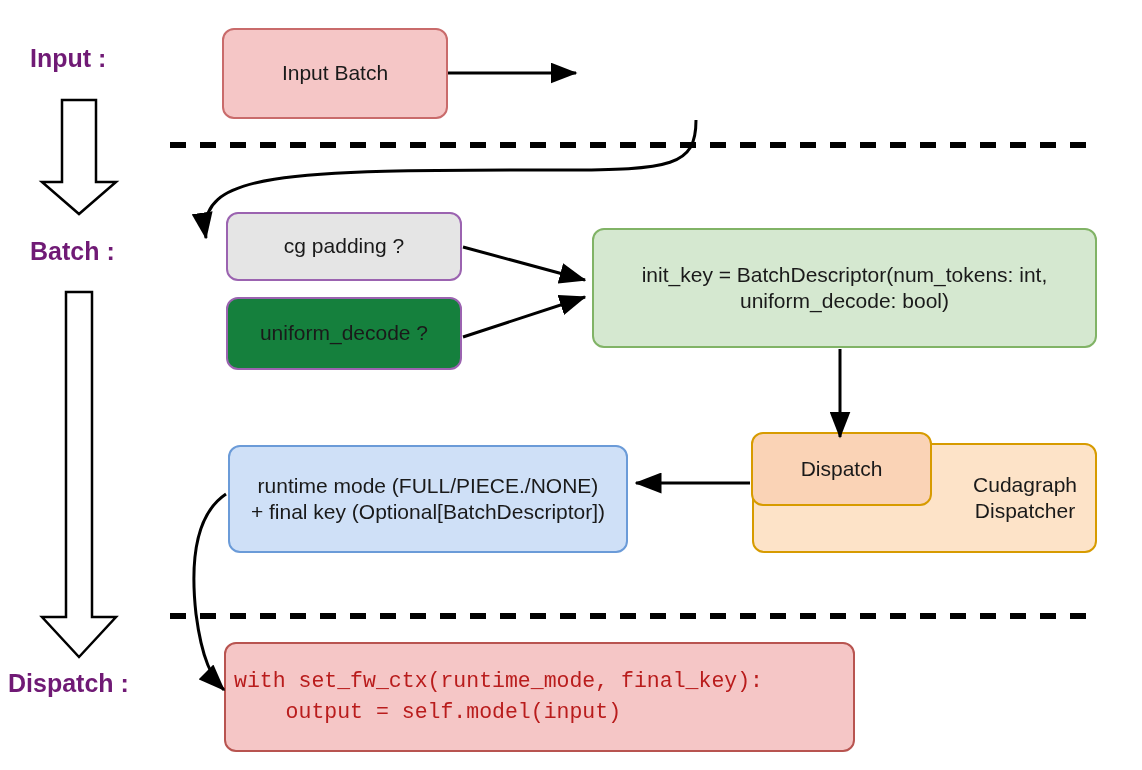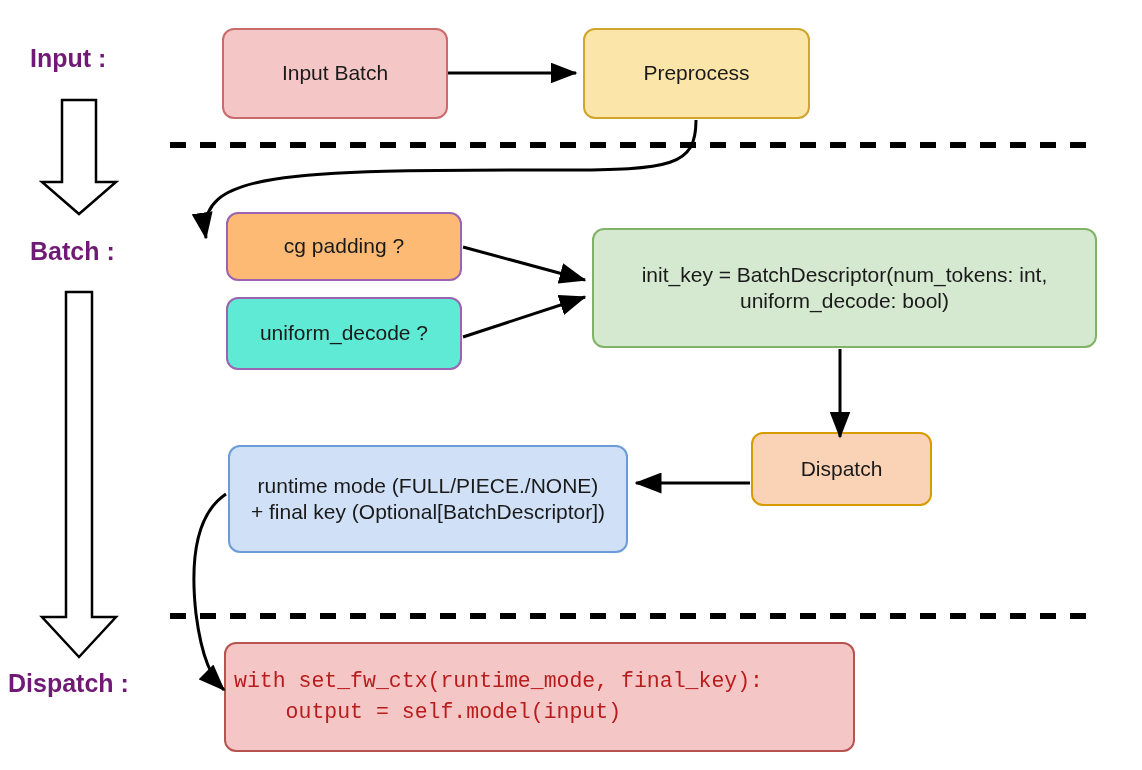--- a/index.html
+++ b/index.html
@@ -59,63 +59,64 @@
     justify-content: flex-start;
     padding-left: 8px;
     line-height: 1.45;
     color: #b91c1c;
   }
   .code-node .node-text {
     white-space: pre;
   }
   .node-input-batch  { background: #f5c6c6; border-color: #c96b6b; }
   .node-preprocess   { background: #fbe5a8; border-color: #cfa52e; }
-  .node-cg-padding   { background: #fdba74; border-color: #9b63b0; }
-  .node-uniform      { background: #5eead4; border-color: #9b63b0; }
+  .node-cg-padding   { background: #e5e5e5; border-color: #9b63b0; }
+  .node-uniform      { background: #15803d; border-color: #9b63b0; }
   .node-initkey      { background: #d5e8d0; border-color: #81b366; }
   .node-runtime      { background: #cfe0f7; border-color: #6b9bd8; }
   .node-dispatcher   { background: #fde3c8; border-color: #d79b00; }
   .node-dispatch     { background: #fad3b6; border-color: #d79b00; }
   .node-code         { background: #f5c6c6; border-color: #b85450; }
 </style>
 </head>
 <body>
 
 <div id="canvas">
 
   <div class="stage-label" style="left:30px; top:44px;">Input :</div>
   <div class="stage-label" style="left:30px; top:237px;">Batch :</div>
   <div class="stage-label" style="left:8px; top:669px;">Dispatch :</div>
 
   <div class="node node-input-batch" style="left:222px; top:28px; width:226px; height:91px;">
     <span class="node-text">Input Batch</span>
   </div>
 
-  <div class="node node-preprocess" style="left:583px; top:28px; width:227px; height:91px;">
-    <span class="node-text">Preprocess</span>
-  </div>
 
   <div class="node node-cg-padding" style="left:226px; top:212px; width:236px; height:69px;">
     <span class="node-text">cg padding ?</span>
   </div>
 
   <div class="node node-uniform" style="left:226px; top:297px; width:236px; height:73px;">
     <span class="node-text">uniform_decode ?</span>
   </div>
 
   <div class="node node-runtime" style="left:228px; top:445px; width:400px; height:108px;">
     <span class="node-text">runtime mode (FULL/PIECE./NONE)
 + final key (Optional[BatchDescriptor])</span>
   </div>
 
   <div class="node node-initkey" style="left:592px; top:228px; width:505px; height:120px;">
     <span class="node-text">init_key = BatchDescriptor(num_tokens: int,
 uniform_decode: bool)</span>
   </div>
 
+  <div class="node node-dispatcher" style="left:752px; top:443px; width:345px; height:110px; justify-content:flex-end; padding-right:18px;">
+    <span class="node-text">Cudagraph
+Dispatcher</span>
+  </div>
 
   <div class="node node-dispatch" style="left:751px; top:432px; width:181px; height:74px;">
     <span class="node-text">Dispatch</span>
   </div>
 
   <div class="node node-code code-node" style="left:224px; top:642px; width:631px; height:110px;">
     <span class="node-text">with set_fw_ctx(runtime_mode, final_key):
     output = self.model(input)</span>
   </div>
 

